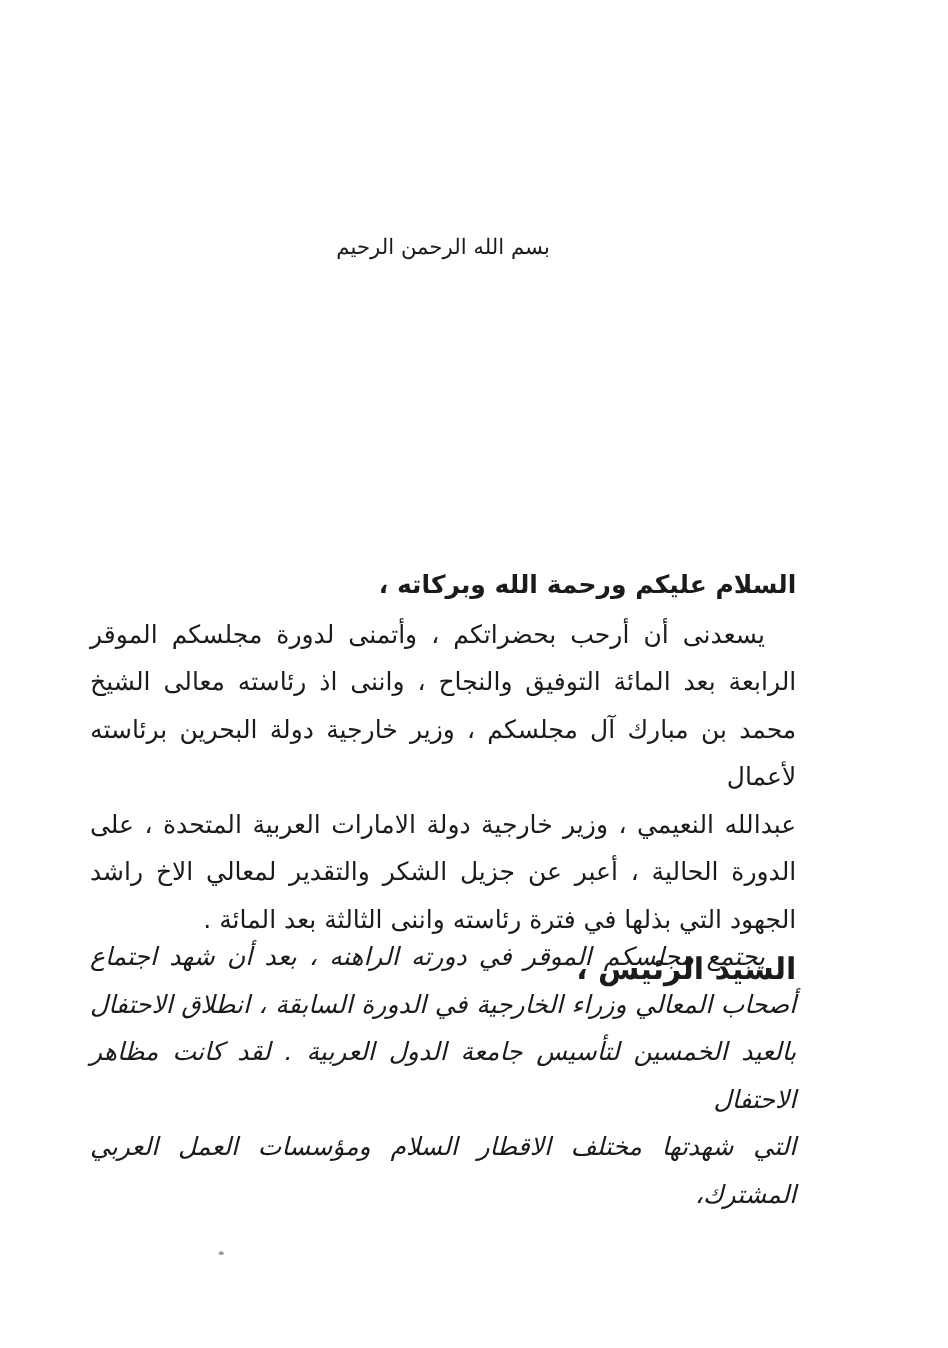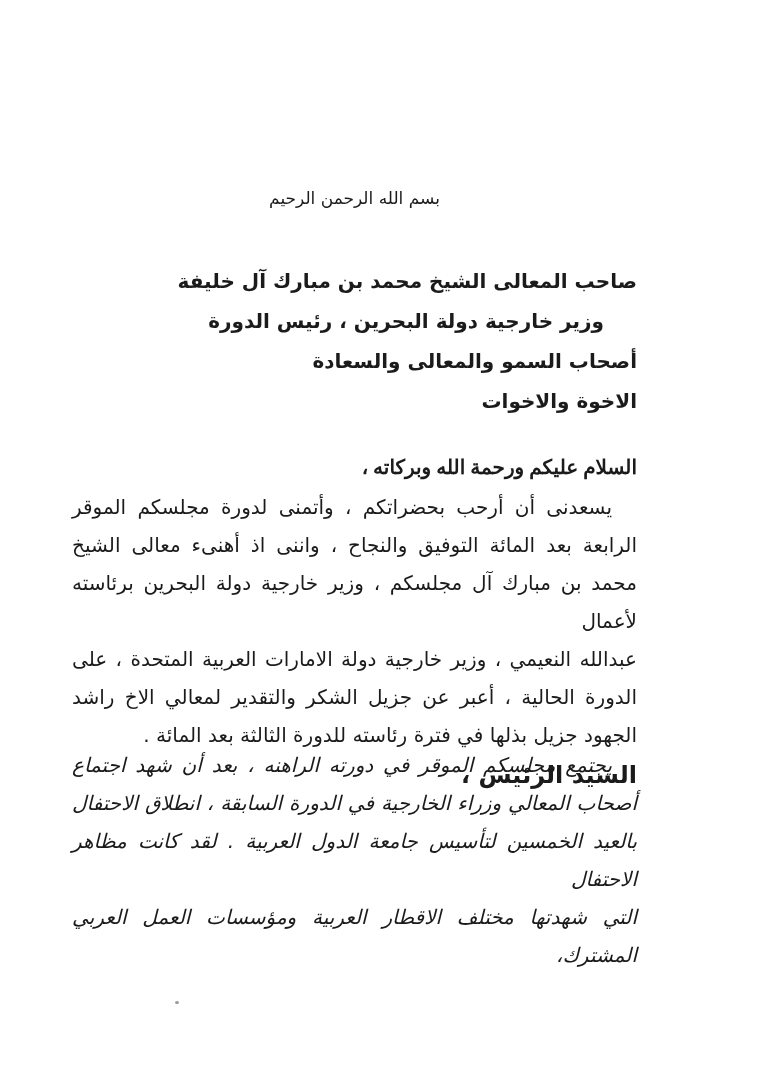--- a/index.html
+++ b/index.html
@@ -36,21 +36,20 @@
   .addressees .ind33 { padding-right: 33px; }
   .salutation {
     position: absolute;
     top: 448px;
     right: 121px;
     left: 52px;
     font-size: 20px;
     font-weight: bold;
     line-height: 38px;
     text-align: right;
-    font-family: Liberation Serif, serif;
   }
   .para {
     position: absolute;
     right: 121px;
     left: 52px;
     font-size: 20px;
     line-height: 38px;
   }
   .para1 { top: 488px; }
   .para2 { top: 746px; font-style: italic; }
@@ -77,42 +76,36 @@
     border-radius: 50%;
   }
 </style>
 </head>
 <body>
 
 <div class="page">
 
   <div class="basmala">بسم الله الرحمن الرحيم</div>
 
-  <div class="addressees">
-    <div class="line">صاحب المعالى الشيخ محمد بن مبارك آل خليفة</div>
-    <div class="line ind33">وزير خارجية دولة البحرين ، رئيس الدورة</div>
-    <div class="line">أصحاب السمو والمعالى والسعادة</div>
-    <div class="line">الاخوة والاخوات</div>
-  </div>
 
   <div class="salutation">السلام عليكم ورحمة الله وبركاته ،</div>
 
   <div class="para para1">
     <div class="line just ind25">يسعدنى أن أرحب بحضراتكم ، وأتمنى لدورة مجلسكم الموقر</div>
-    <div class="line just">الرابعة بعد المائة التوفيق والنجاح ، واننى اذ أهنىء معالى الشيخ</div>
+    <div class="line just">الرابعة بعد المائة التوفيق والنجاح ، واننى اذ رئاسته معالى الشيخ</div>
     <div class="line just">محمد بن مبارك آل مجلسكم ، وزير خارجية دولة البحرين برئاسته لأعمال</div>
     <div class="line just">عبدالله النعيمي ، وزير خارجية دولة الامارات العربية المتحدة ، على</div>
     <div class="line just">الدورة الحالية ، أعبر عن جزيل الشكر والتقدير لمعالي الاخ راشد</div>
-    <div class="line">الجهود جزيل بذلها في فترة رئاسته للدورة الثالثة بعد المائة .</div>
+    <div class="line">الجهود التي بذلها في فترة رئاسته واننى الثالثة بعد المائة .</div>
   </div>
 
   <div class="section-heading">السيد الرئيس ،</div>
 
   <div class="para para2">
     <div class="line just ind25">يجتمع مجلسكم الموقر في دورته الراهنه ، بعد أن شهد اجتماع</div>
     <div class="line just">أصحاب المعالي وزراء الخارجية في الدورة السابقة ، انطلاق الاحتفال</div>
     <div class="line just">بالعيد الخمسين لتأسيس جامعة الدول العربية . لقد كانت مظاهر الاحتفال</div>
-    <div class="line just">التي شهدتها مختلف الاقطار العربية ومؤسسات العمل العربي المشترك،</div>
+    <div class="line just">التي شهدتها مختلف الاقطار السلام ومؤسسات العمل العربي المشترك،</div>
   </div>
 
   <div class="speck"></div>
 
 </div>
 
 </body></html>

